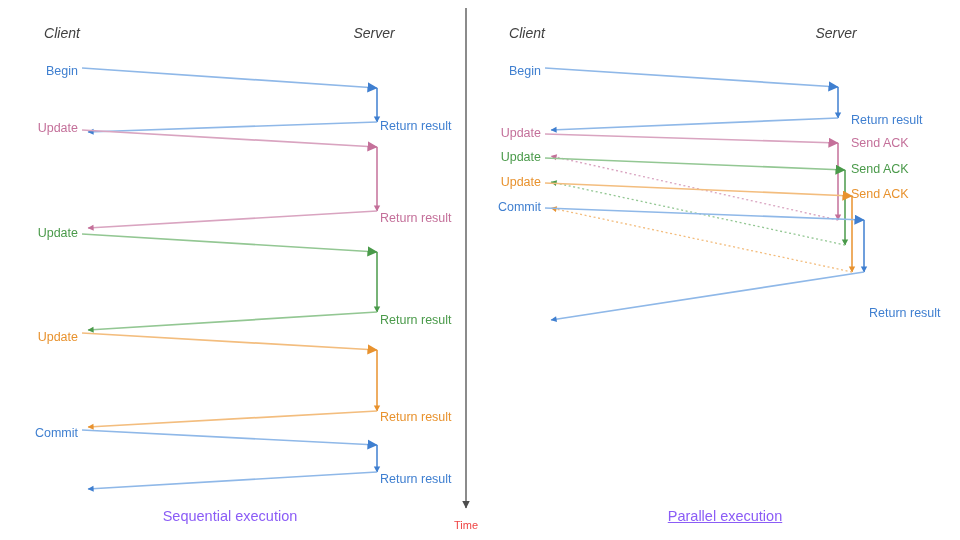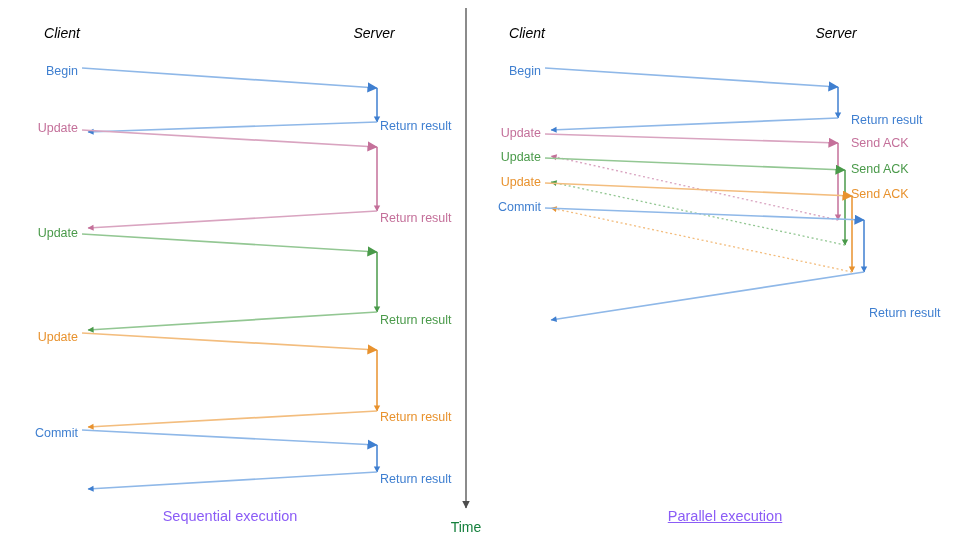--- a/index.html
+++ b/index.html
@@ -11,31 +11,31 @@
     overflow:hidden;
     position:relative;
   }
   #stage{position:absolute;left:0;top:0;width:960px;height:540px;}
   svg.layer{position:absolute;left:0;top:0;width:960px;height:540px;}
   .lbl{position:absolute;white-space:nowrap;font-size:12.5px;line-height:1;}
   .lbl.r{transform:translate(-100%,-50%);}
   .lbl.l{transform:translate(0,-50%);text-align:center;}
   .actor{
     position:absolute;white-space:nowrap;
-    font-size:14px;font-style:italic;color:#000000;
+    font-size:14px;font-style:italic;color:#404040;
     transform:translate(-50%,-50%);
   }
   .caption{
     position:absolute;white-space:nowrap;
     font-size:14.5px;color:#8b5cf6;
     transform:translate(-50%,-50%);
   }
   .timelabel{
     position:absolute;white-space:nowrap;
-    font-size:14px;color:#15803d;
+    font-size:11px;color:#ef4444;
     transform:translate(-50%,0);
   }
 </style>
 </head>
 <body>
 
 <div id="stage">
   <svg class="layer" id="vec" viewBox="0 0 960 540">
       <defs>
         <marker id="ah-blue-r" markerWidth="7" markerHeight="7" refX="5.6" refY="3" orient="auto" markerUnits="strokeWidth">

